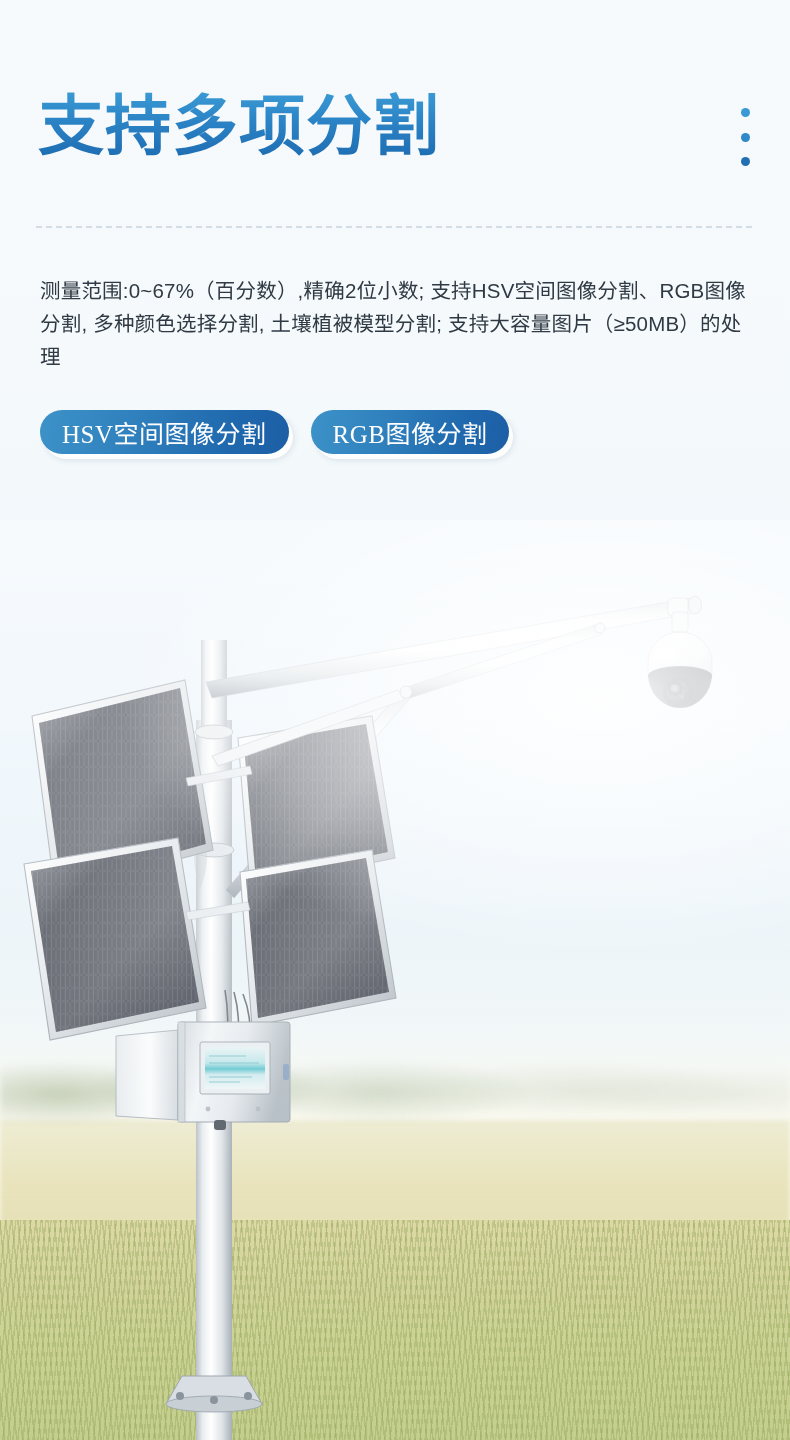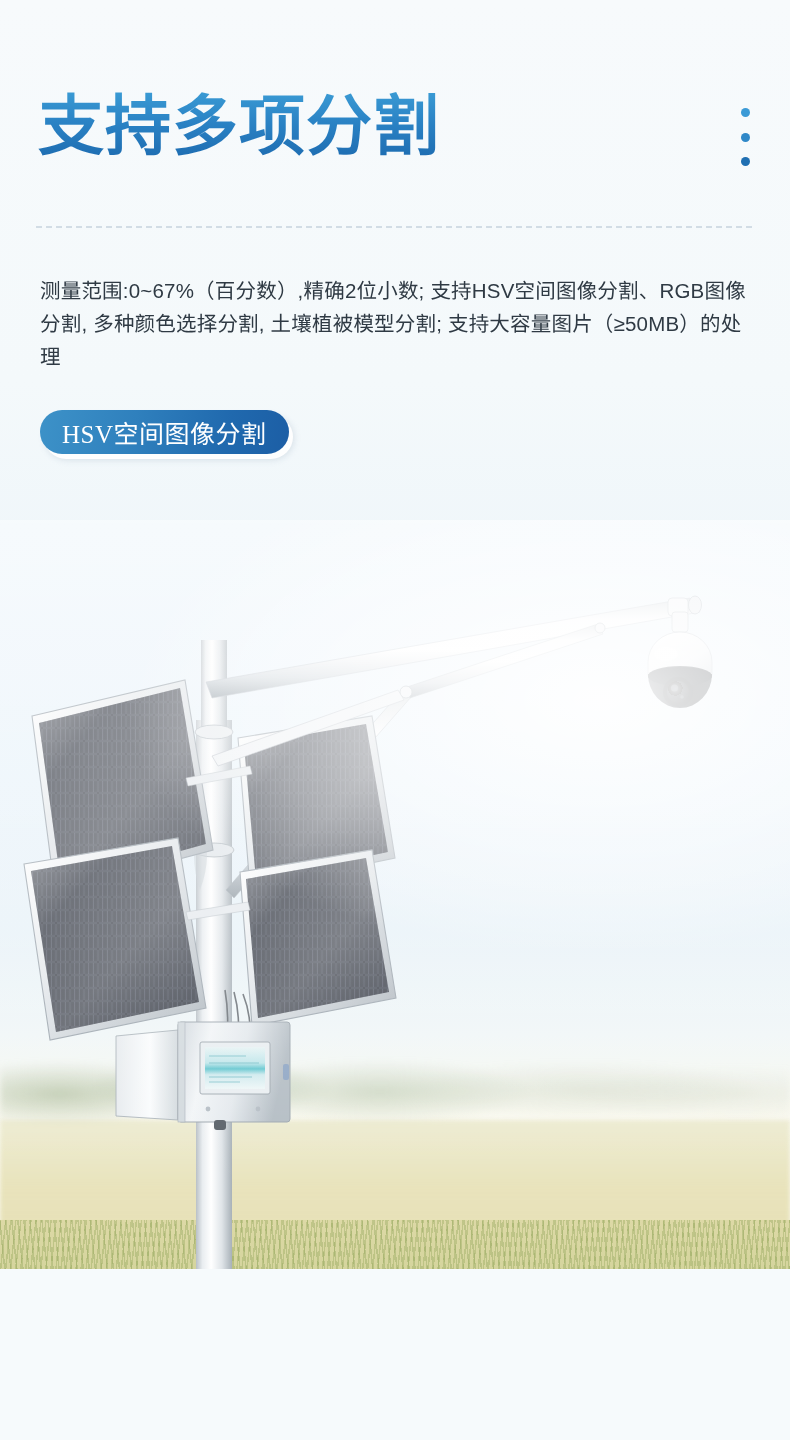--- a/index.html
+++ b/index.html
@@ -7,21 +7,21 @@
 
   html,body{
     width:790px; height:1440px;
     overflow:hidden;
     font-family:"Liberation Sans", sans-serif;
     background:#f6fafc;
   }
 
   .page{
     position:relative;
-    width:790px; height:1269px;
+    width:790px; height:1440px;
     background:linear-gradient(180deg,#f7fafc 0%, #f4f9fb 30%, #eff6fa 45%, #eaf4fa 55%);
     overflow:hidden;
   }
 
   
   .header{
     position:absolute;
     left:0; top:0;
     width:790px; height:240px;
   }
@@ -210,20 +210,21 @@
     </div>
 
     <div class="divider"></div>
   </div>
 
   <p class="desc">测量范围:0~67%（百分数）,精确2位小数; 支持HSV空间图像分割、RGB图像分割, 多种颜色选择分割, 土壤植被模型分割; 支持大容量图片（≥50MB）的处理</p>
 
   <div class="tags">
     <div class="tag-row">
       <span class="tag">HSV空间图像分割</span>
+      <span class="tag">RGB图像分割</span>
     </div>
     <div class="tag-row">
     </div>
   </div>
 
   <div class="photo">
 
     <div class="sky"></div>
     <div class="treeline"></div>
     <div class="field-far"></div>

